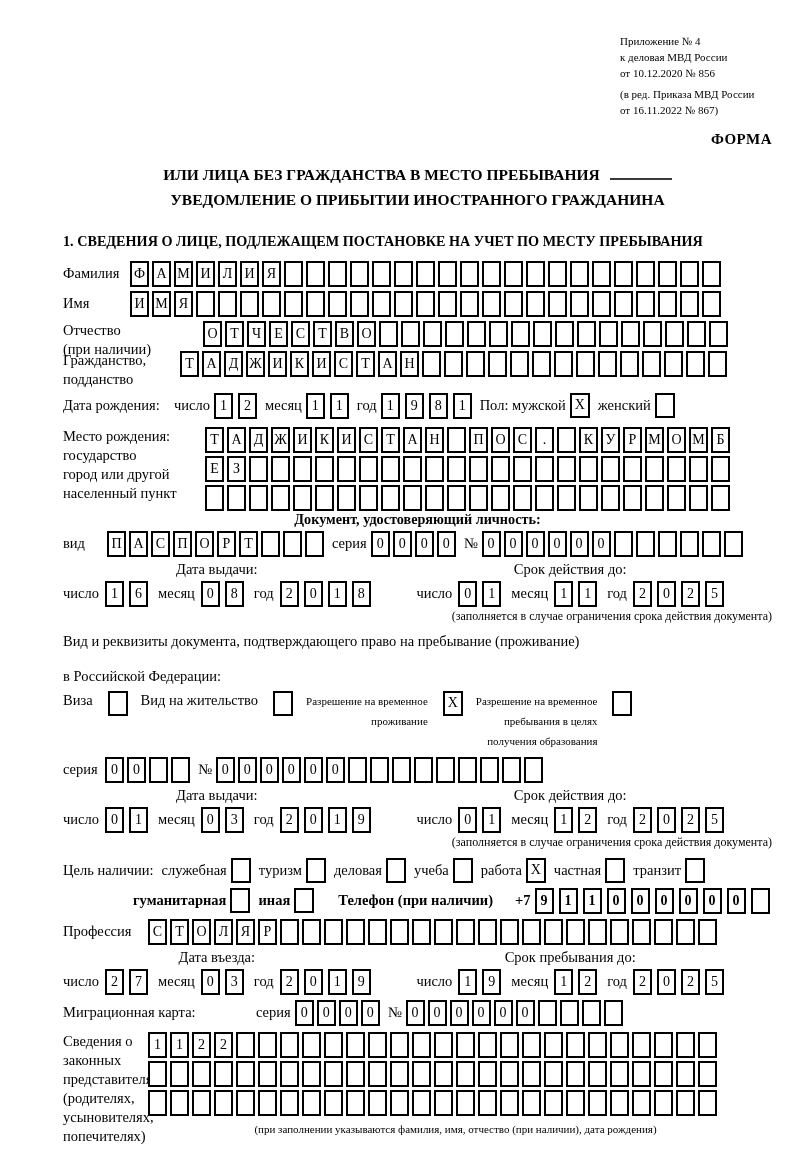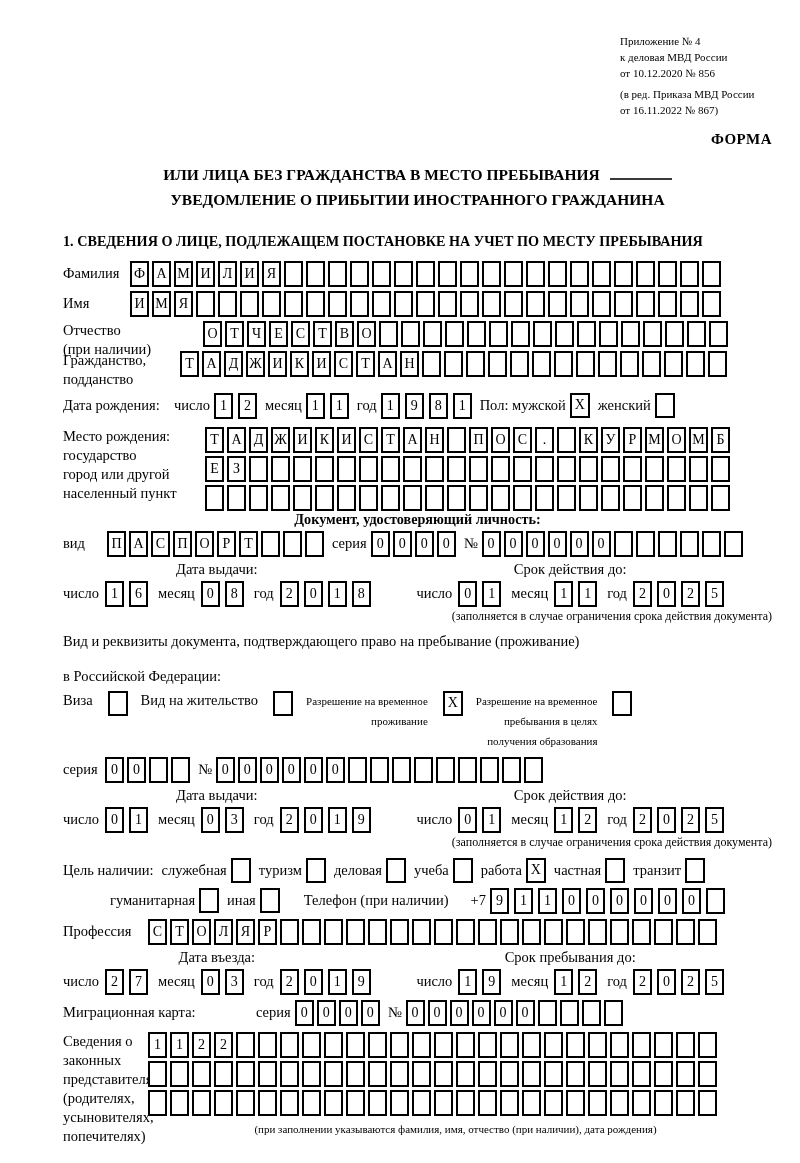--- a/index.html
+++ b/index.html
@@ -52,21 +52,21 @@
   .note { font-size:12px; line-height:16px; margin-top:1px; }
   .right { text-align:right; }
 
   .optrow { display:flex; align-items:flex-start; gap:13px; margin-top:5px; }
   .opt { display:flex; align-items:flex-start; gap:15px; }
   .olines { text-align:right; line-height:20px; font-size:11px; }
 
   .inline-items { display:flex; flex-wrap:nowrap; }
   .inline-items .sublbl { margin:0 4px 0 8px; }
   .inline-items .sublbl:first-child { margin-left:0; }
-  .indent70 { margin-left:47px; }
+  .indent70 { margin-left:70px;font-weight:bold; }
 
   .rep-note { font-size:11px; line-height:16px; margin-top:5px; text-align:center; padding-left:46px; }
 </style>
 </head>
 <body>
 
 <div class="page">
 
   <div class="appendix">
     <div>Приложение № 4</div>

